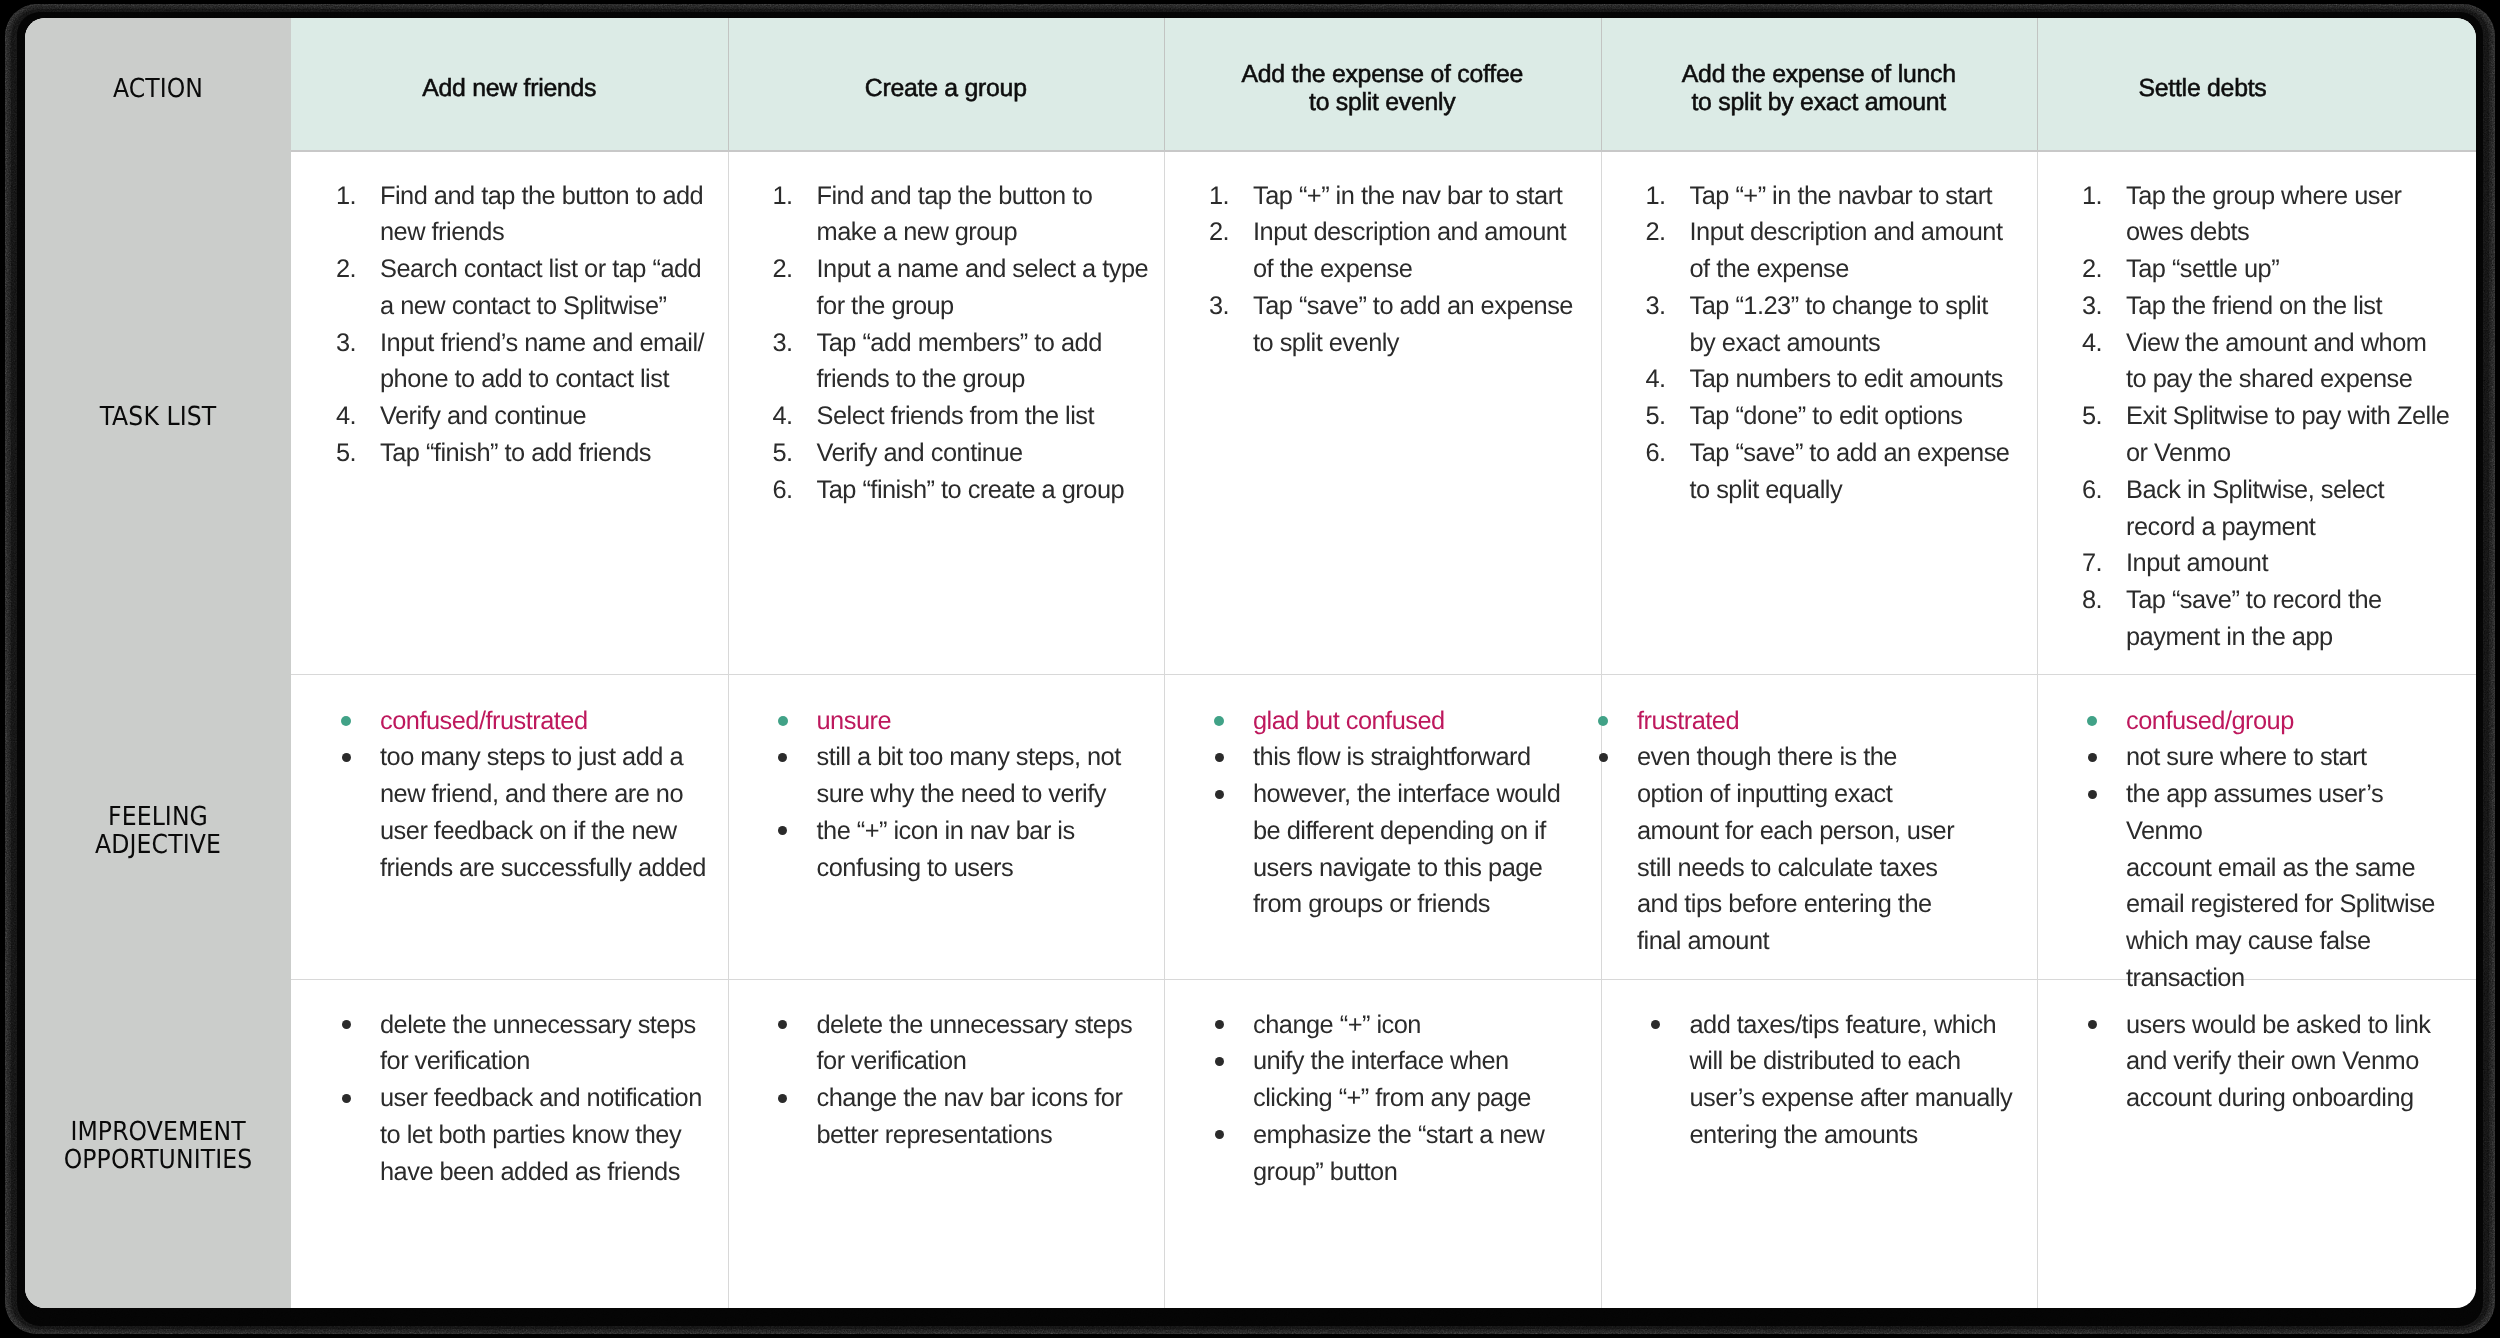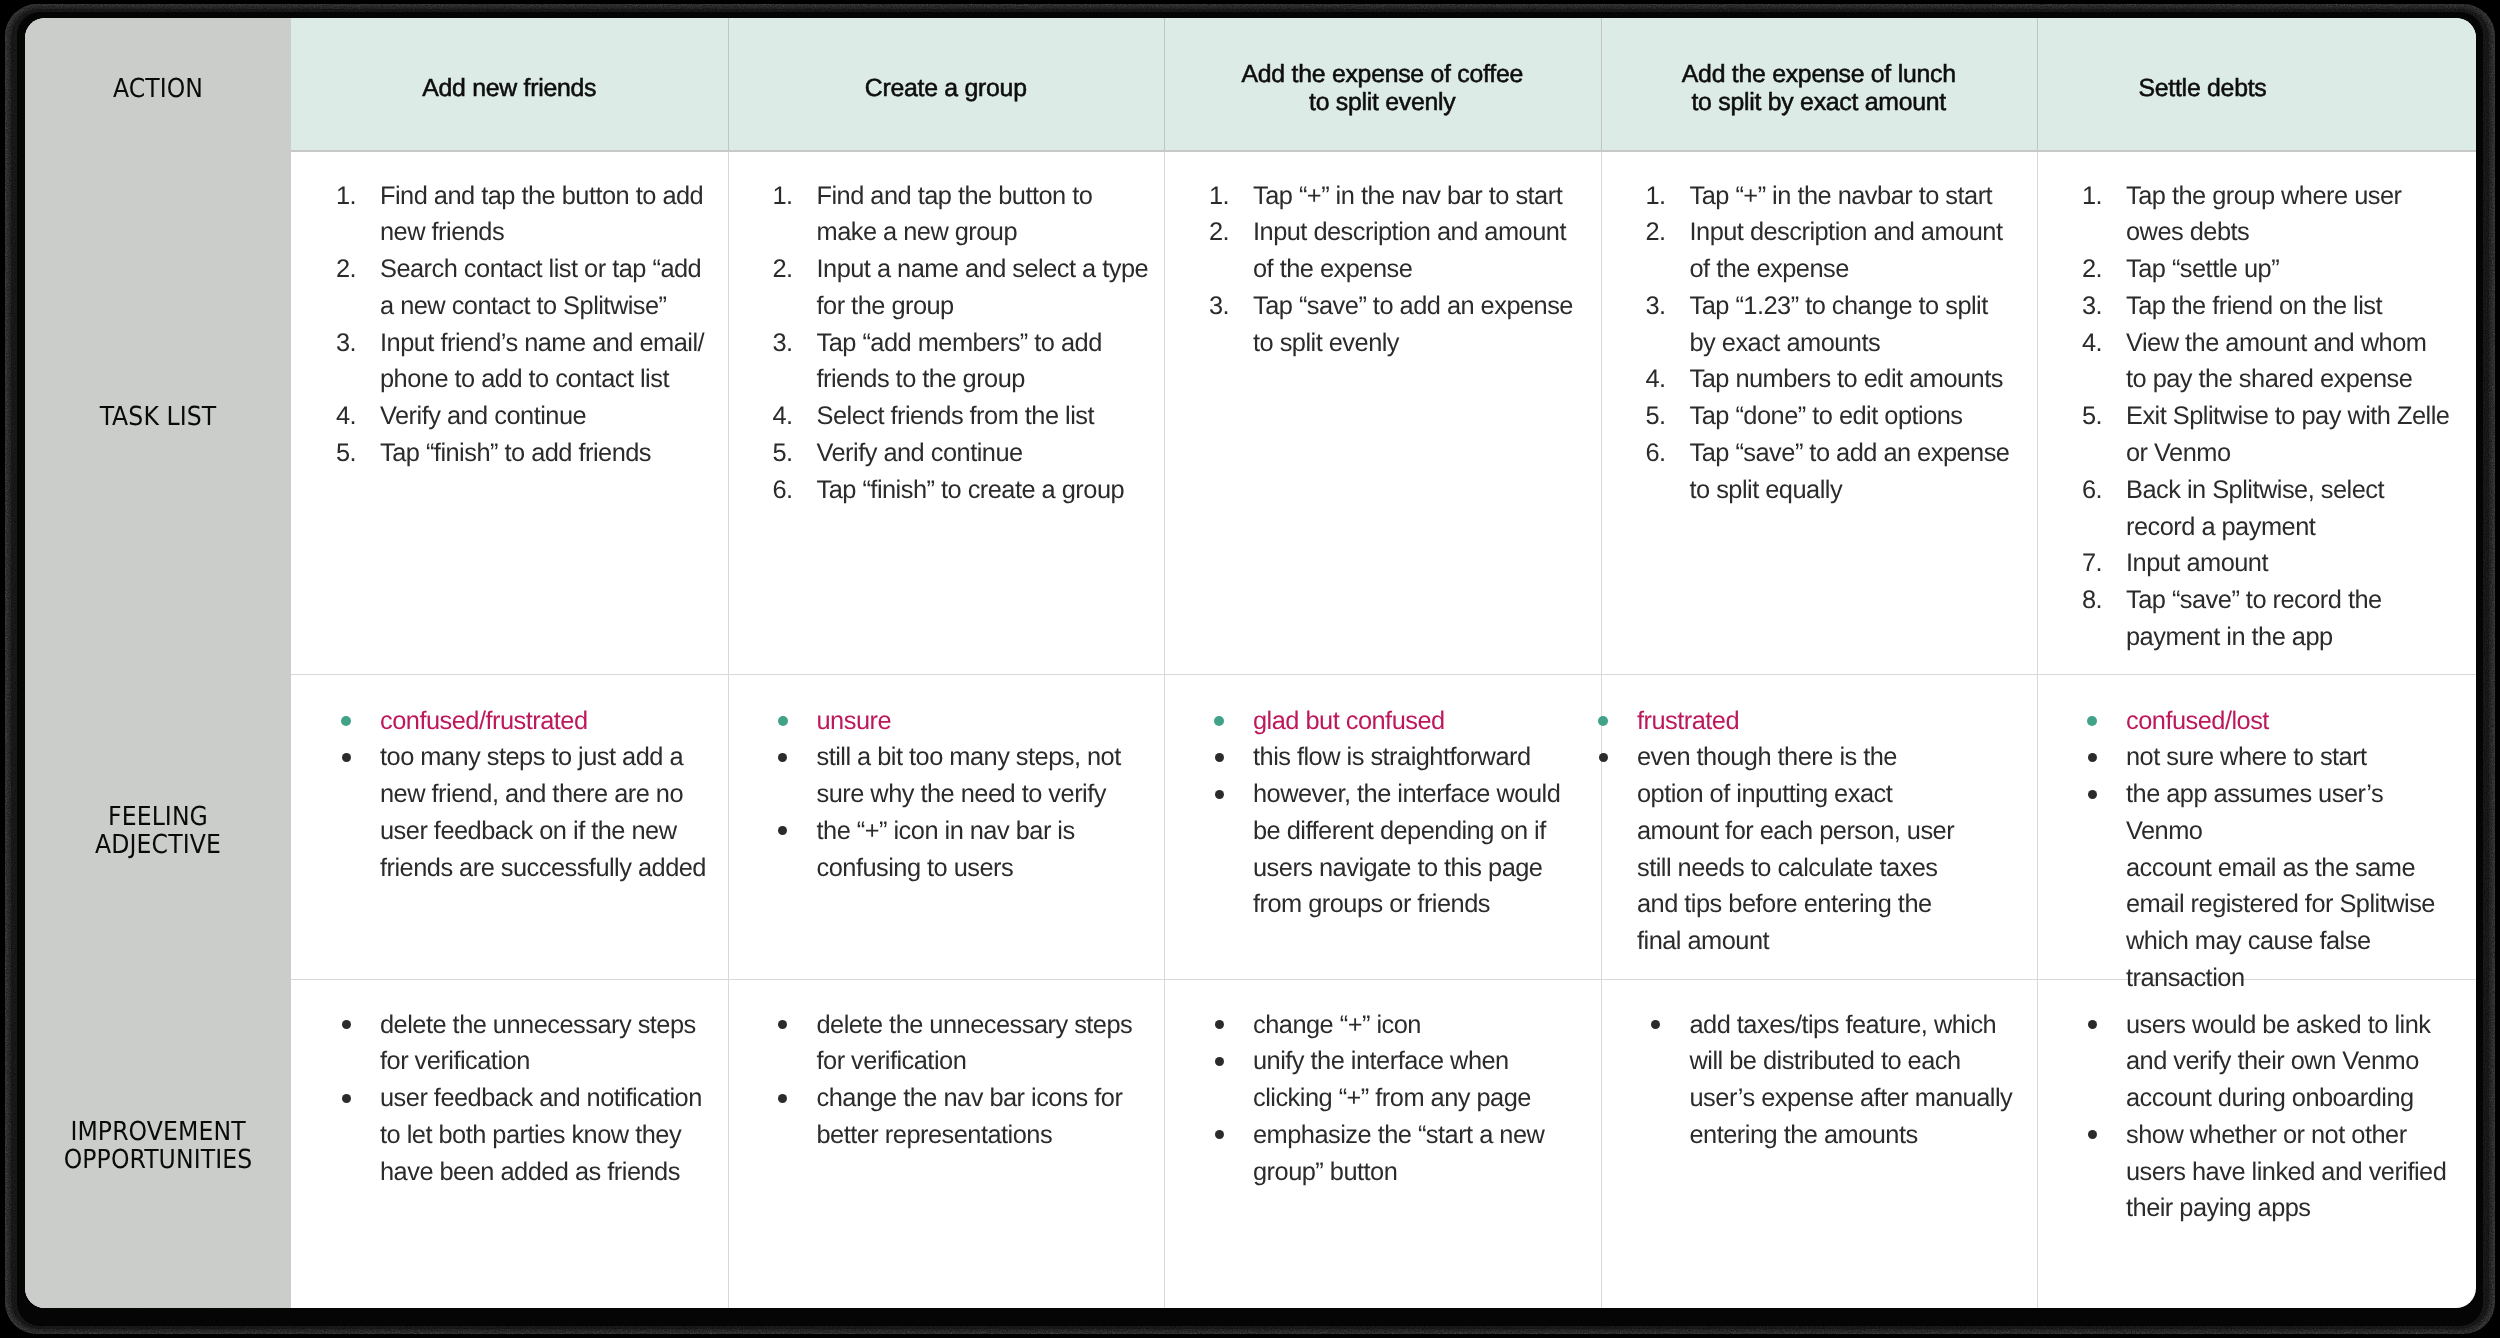--- a/index.html
+++ b/index.html
@@ -314,21 +314,21 @@
               <span class="body">frustrated</span>
             </div>
             <div class="itm">
               <span class="dot"></span>
               <span class="body">even though there is the<br>option of inputting exact<br>amount for each person, user<br>still needs to calculate taxes<br>and tips before entering the<br>final amount</span>
             </div>
           </div>
           <div class="cell" style="left:2057px;top:684.5px;width:384px;">
             <div class="itm feel">
               <span class="dot"></span>
-              <span class="body">confused/lost</span>
+              <span class="body">confused/group</span>
             </div>
             <div class="itm">
               <span class="dot"></span>
               <span class="body">not sure where to start</span>
             </div>
             <div class="itm">
               <span class="dot"></span>
               <span class="body">the app assumes user’s Venmo<br>account email as the same<br>email registered for Splitwise<br>which may cause false<br>transaction</span>
             </div>
           </div>
@@ -369,22 +369,18 @@
           <div class="cell" style="left:1620.5px;top:988.5px;width:381.5px;">
             <div class="itm">
               <span class="dot"></span>
               <span class="body">add taxes/tips feature, which<br>will be distributed to each<br>user’s expense after manually<br>entering the amounts</span>
             </div>
           </div>
           <div class="cell" style="left:2057px;top:988.5px;width:384px;">
             <div class="itm">
               <span class="dot"></span>
               <span class="body">users would be asked to link<br>and verify their own Venmo<br>account during onboarding</span>
-            </div>
-            <div class="itm">
-              <span class="dot"></span>
-              <span class="body">show whether or not other<br>users have linked and verified<br>their paying apps</span>
             </div>
           </div>
         </div>
     </div>
   </div>
 </div>
 
 </body></html>

